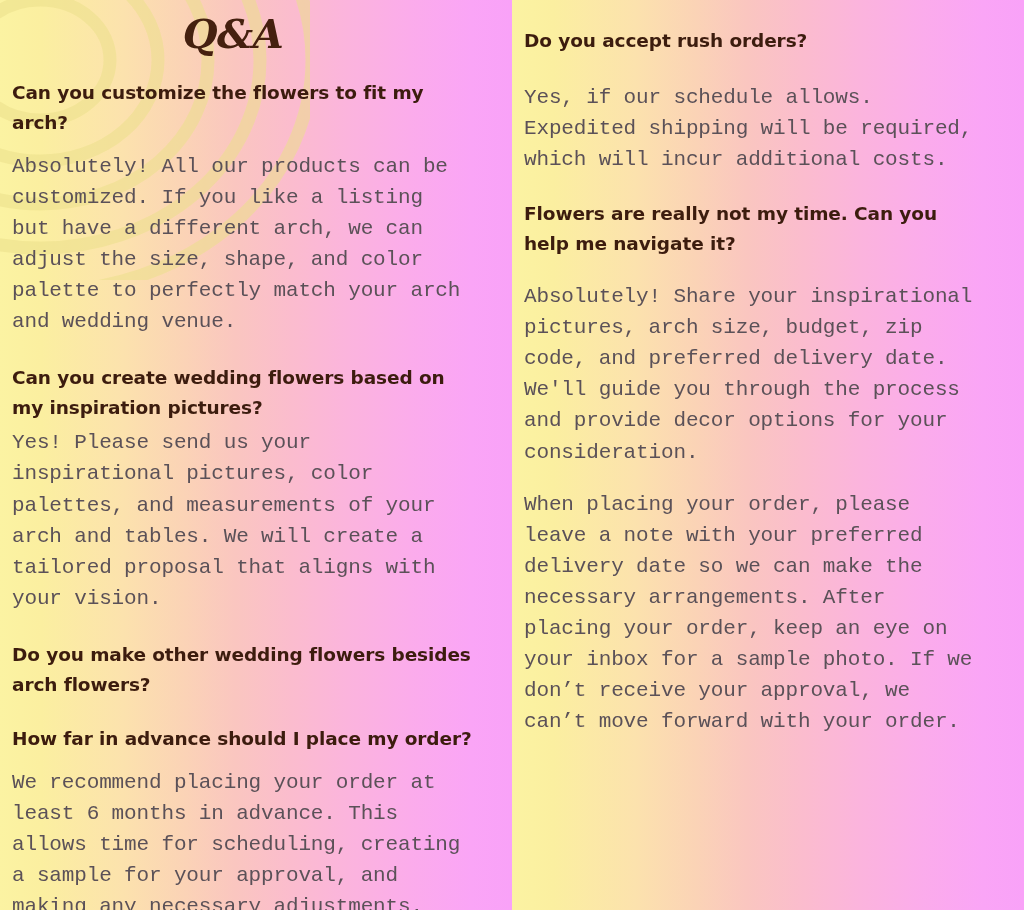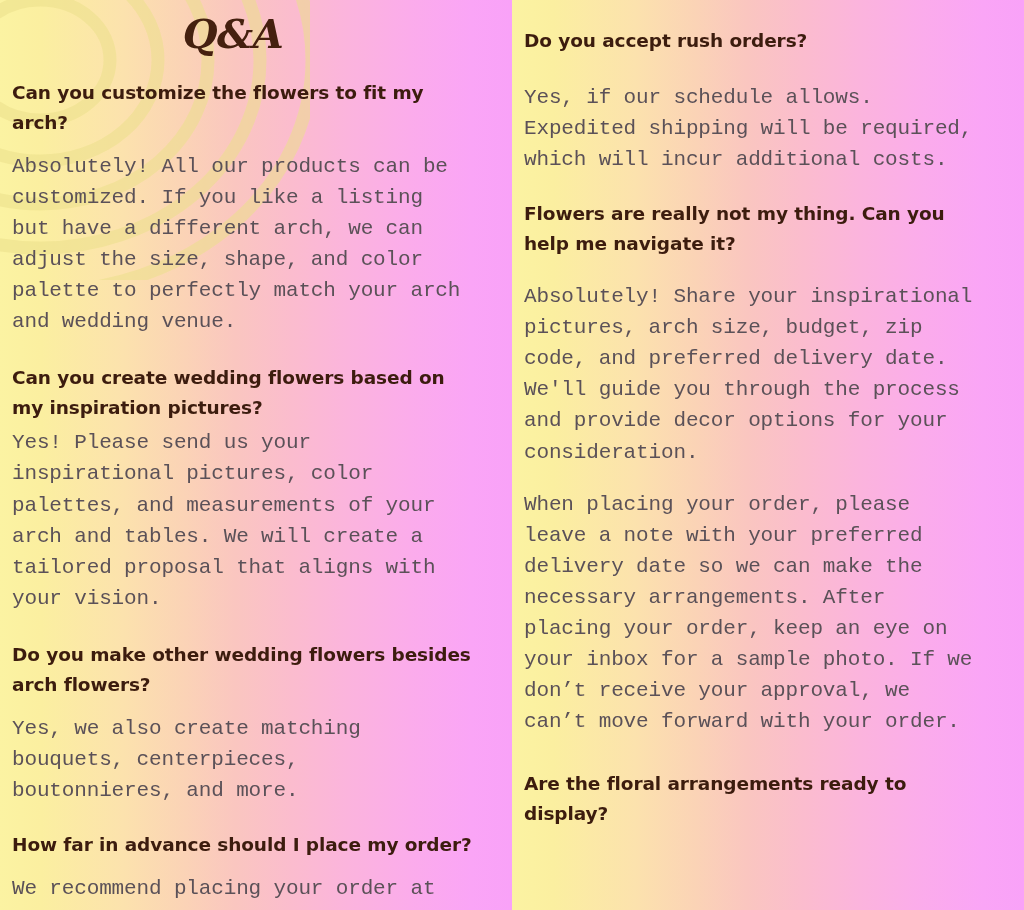--- a/index.html
+++ b/index.html
@@ -138,48 +138,46 @@
         <p class="answer gap-a-before">Absolutely! All our products can be customized. If you like a listing but have a different arch, we can adjust the size, shape, and color palette to perfectly match your arch and wedding venue.</p>
       </div>
 
       <div class="qa-block">
         <p class="question gap-q-before-lg">Can you create wedding flowers based on my inspiration pictures?</p>
         <p class="answer gap-a-tight">Yes! Please send us your inspirational pictures, color palettes, and measurements of your arch and tables. We will create a tailored proposal that aligns with your vision.</p>
       </div>
 
       <div class="qa-block">
         <p class="question gap-q-before-lg">Do you make other wedding flowers besides arch flowers?</p>
-        <p class="answer gap-a-before">Yes, we also create matching bouquets, centerpieces, boutonnieres, and more.</p>
       </div>
 
       <div class="qa-block">
         <p class="question gap-q-before-md">How far in advance should I place my order?</p>
         <p class="answer gap-a-before">We recommend placing your order at least 6 months in advance. This allows time for scheduling, creating a sample for your approval, and making any necessary adjustments.</p>
       </div>
 
     </div>
   </section>
 
   <section class="panel panel-right">
     <div class="panel-content">
 
       <div class="qa-block">
         <p class="question" style="margin-top:26px;">Do you accept rush orders?</p>
         <p class="answer" style="margin-top:26px;">Yes, if our schedule allows. Expedited shipping will be required, which will incur additional costs.</p>
       </div>
 
       <div class="qa-block">
-        <p class="question gap-q-before-md">Flowers are really not my thing. Can you help me navigate it?</p>
+        <p class="question gap-q-before-md">Flowers are really not my time. Can you help me navigate it?</p>
         <p class="answer" style="margin-top:22px;">Absolutely! Share your inspirational pictures, arch size, budget, zip code, and preferred delivery date. We'll guide you through the process and provide decor options for your consideration.</p>
       </div>
 
       <div class="qa-block">
         <p class="answer" style="margin-top:21px;">When placing your order, please leave a note with your preferred delivery date so we can make the necessary arrangements. After placing your order, keep an eye on your inbox for a sample photo. If we don’t receive your approval, we can’t move forward with your order.</p>
       </div>
 
       <div class="qa-block">
-        <p class="question" style="margin-top:32px;">Are the floral arrangements ready to display?</p>
       </div>
 
     </div>
   </section>
 
 </div>
 
 </body></html>

